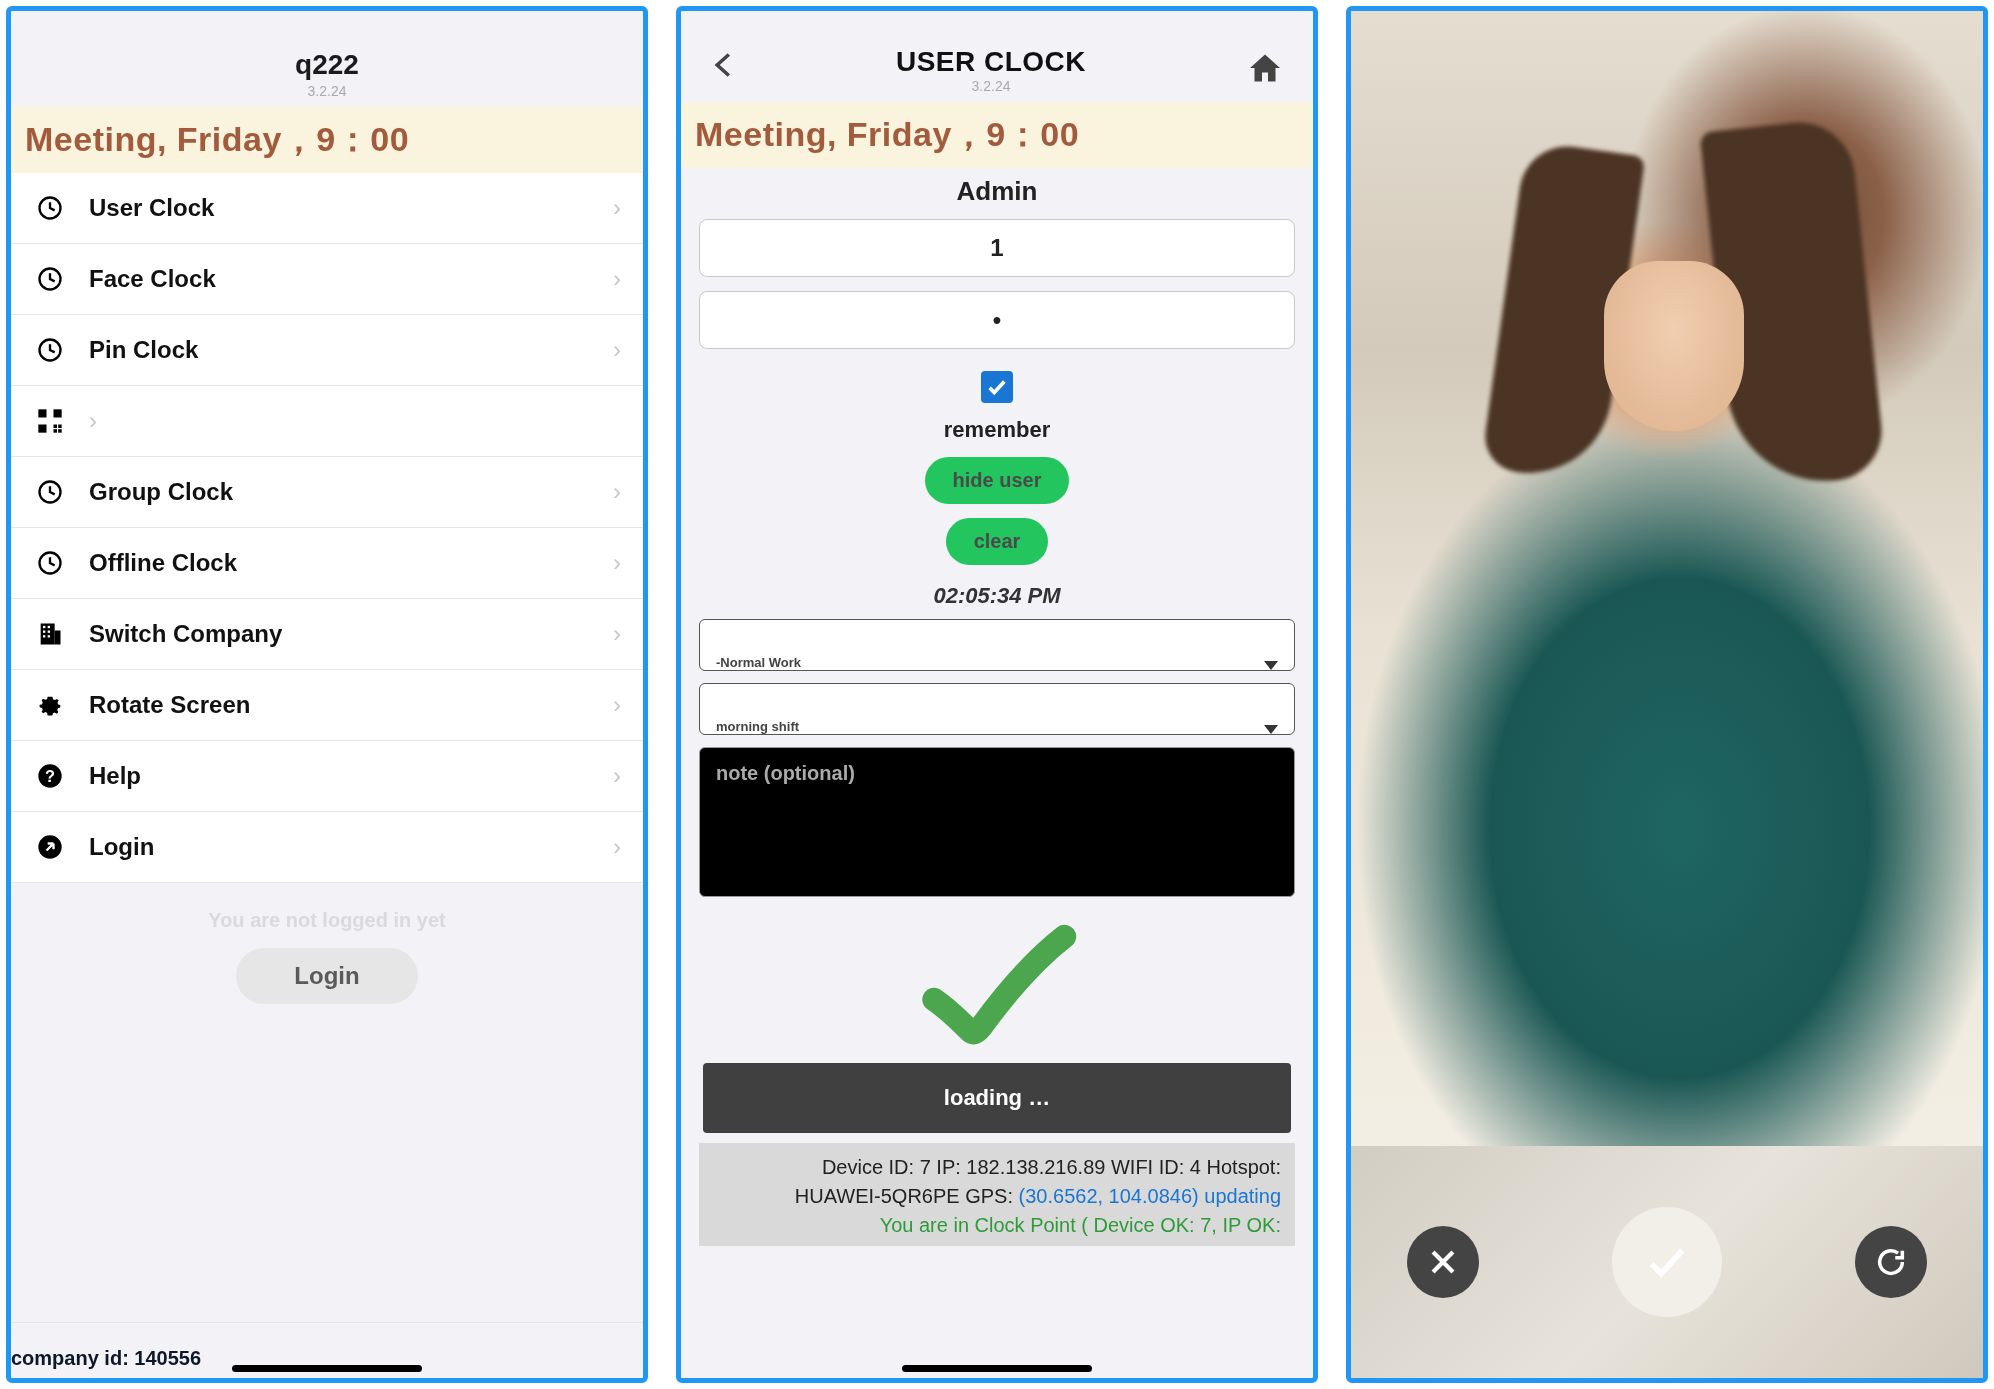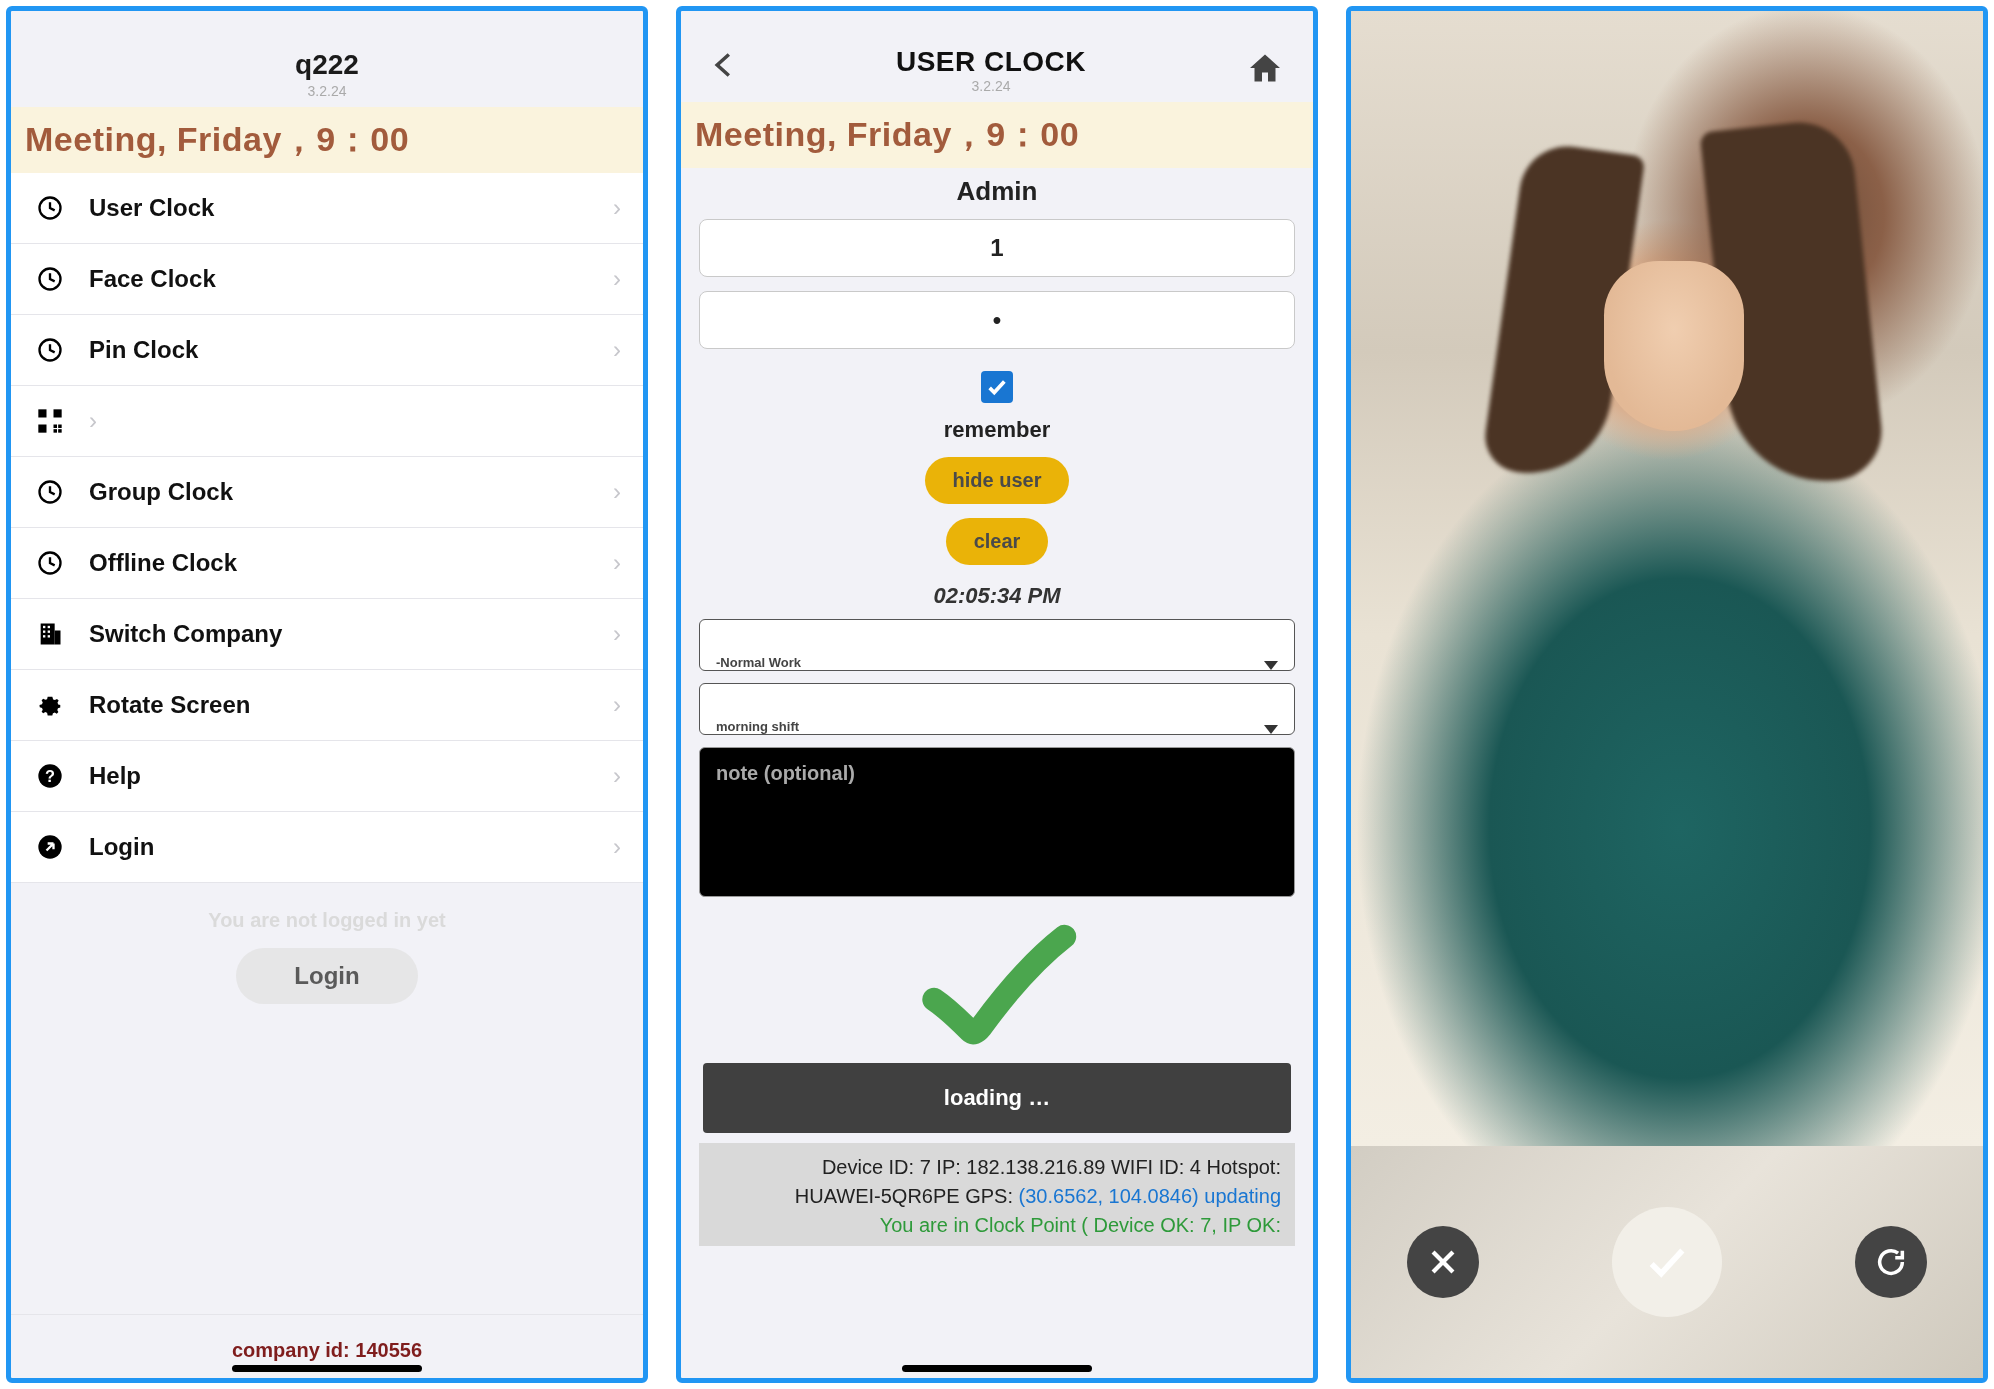--- a/index.html
+++ b/index.html
@@ -60,26 +60,25 @@
     background: #e6e6e7;
     color: #5a5a5a;
     font-size: 24px;
     font-weight: 700;
     padding: 14px 58px;
     border-radius: 30px;
     cursor: pointer;
   }
   .s1-company {
     position: absolute;
-    bottom: 16px;
+    bottom: 8px;
     width: 100%;
-    text-align: center;
     font-size: 20px;
     font-weight: 700;
-    color: #7f1d1d;
+    color: #0f172a;
     border-top: 1px solid #e5e5ea;
     padding-top: 24px;
   }
   .home-indicator {
     position: absolute;
     bottom: 6px;
     left: 50%;
     transform: translateX(-50%);
     width: 190px; height: 7px;
     background: #000; border-radius: 5px;
@@ -103,21 +102,21 @@
     background: #fff;
   }
   .ctrl-row { display: flex; align-items: center; gap: 14px; margin: 8px 0 18px; flex-direction: column; }
   .checkbox {
     width: 32px; height: 32px; background: #1976d2; border-radius: 4px;
     display: flex; align-items: center; justify-content: center;
   }
   .checkbox svg { stroke: #fff; width: 22px; height: 22px; }
   .remember-lbl { font-size: 22px; font-weight: 700; color: #222; flex: 1; }
   .pill-btn {
-    background: #eab308; color: #4a4a4a; font-size: 20px; font-weight: 700;
+    background: #22c55e; color: #4a4a4a; font-size: 20px; font-weight: 700;
     padding: 12px 28px; border-radius: 26px; cursor: pointer;
   }
   .clock-time { text-align: center; font-size: 22px; font-weight: 800; color: #333; margin-bottom: 10px; font-style: italic; }
   .select-box {
     border: 1px solid #555; border-radius: 6px;
     height: 52px; display: flex; align-items: flex-end; padding: 0 16px;
     font-size: 13px; font-weight: 700; color: #444; margin-bottom: 12px;
     background: #fff;
   }
   .select-box .caret { margin-left: auto; border-left: 7px solid transparent; border-right: 7px solid transparent; border-top: 9px solid #333; }

